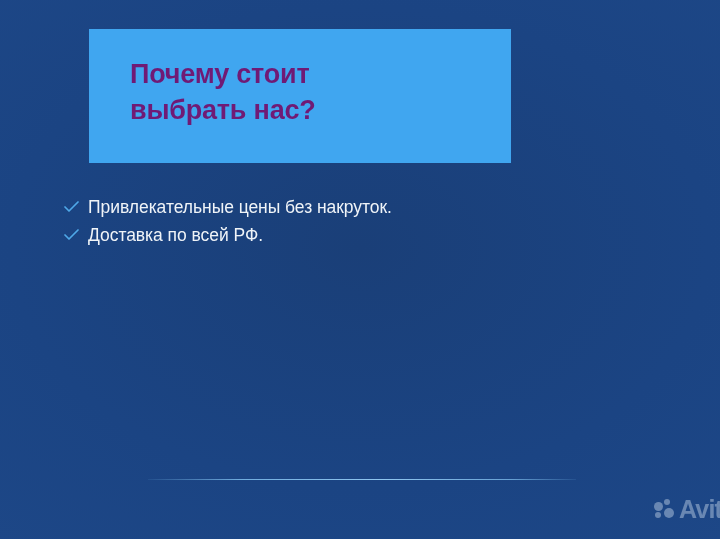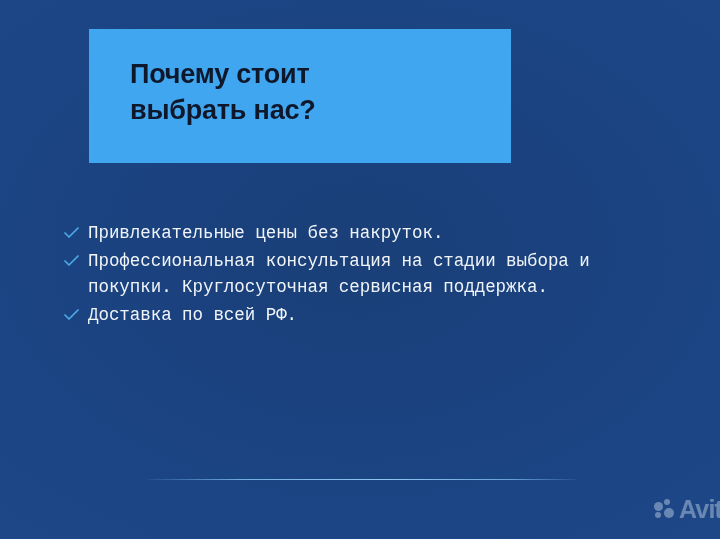--- a/index.html
+++ b/index.html
@@ -30,35 +30,34 @@
     height: 134px;
     background: #40a6f0;
     box-sizing: border-box;
   }
 
   .title-text {
     position: absolute;
     left: 41px;
     top: 28px;
     right: 14px;
-    color: #0f172a;
+    color: #701a75;
     font-size: 27px;
     font-weight: bold;
     line-height: 1.33;
     letter-spacing: -0.2px;
     white-space: pre-line;
   }
 
   
   .bullets {
     position: absolute;
     left: 64px;
-    top: 220px;
+    top: 194px;
     width: 604px;
-    font-family: Liberation Mono, monospace;
   }
 
   .bullet-row {
     display: flex;
     align-items: flex-start;
     margin-bottom: 1px;
   }
 
   .check-icon {
     flex: 0 0 auto;
@@ -152,28 +151,20 @@
 
     <div class="bullet-row">
       <span class="check-icon">
         <svg width="15" height="12" viewBox="0 0 15 12" aria-hidden="true">
           <path d="M1 6 L5 10 L14 1" fill="none" stroke="currentColor" stroke-width="1.7" stroke-linecap="round" stroke-linejoin="round"></path>
         </svg>
       </span>
       <span class="bullet-text"><span>Привлекательные цены без накруток.</span><b></b><span></span></span>
     </div>
 
-    <div class="bullet-row">
-      <span class="check-icon">
-        <svg width="15" height="12" viewBox="0 0 15 12" aria-hidden="true">
-          <path d="M1 6 L5 10 L14 1" fill="none" stroke="currentColor" stroke-width="1.7" stroke-linecap="round" stroke-linejoin="round"></path>
-        </svg>
-      </span>
-      <span class="bullet-text"><span>Профессиональная консультация на стадии выбора и покупки. Круглосуточная сервисная поддержка.</span><b></b><span></span></span>
-    </div>
 
 
 
     <div class="bullet-row">
       <span class="check-icon">
         <svg width="15" height="12" viewBox="0 0 15 12" aria-hidden="true">
           <path d="M1 6 L5 10 L14 1" fill="none" stroke="currentColor" stroke-width="1.7" stroke-linecap="round" stroke-linejoin="round"></path>
         </svg>
       </span>
       <span class="bullet-text"><span>Доставка по всей РФ.</span><b></b><span></span></span>

